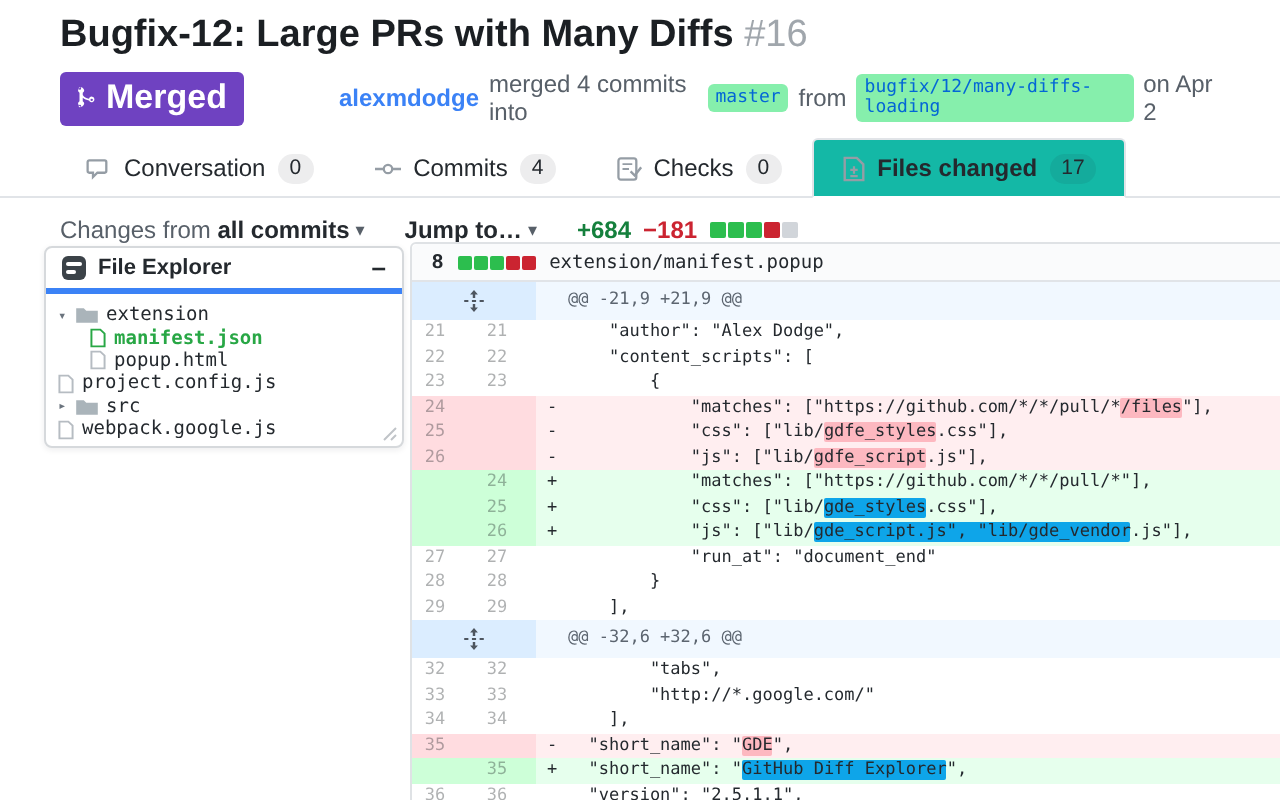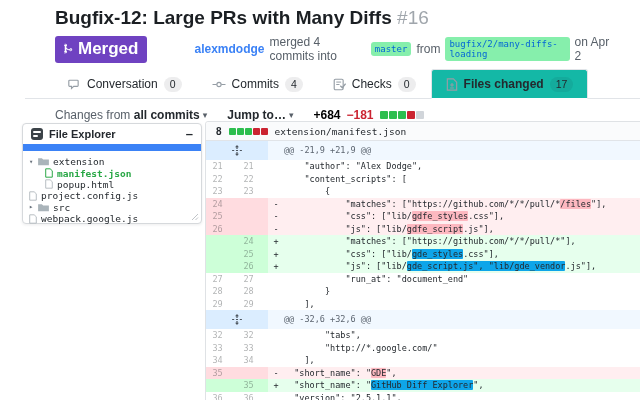--- a/index.html
+++ b/index.html
@@ -1,19 +1,19 @@
 <!DOCTYPE html>
 <html><head>
 <meta charset="utf-8">
 <style>
   * { box-sizing: border-box; margin: 0; padding: 0; }
   html,body { background:#fff; }
   .page {
     position: relative; width: 640px; height: 400px; overflow: hidden;
-    background: #fff; font-family: "Liberation Sans", sans-serif; color:#24292e;padding-left:25px;
+    background: #fff; font-family: "Liberation Sans", sans-serif; color:#24292e;
   }
   
   .pr-header { padding: 6px 30px 0 30px; }
   .pr-title { font-size: 19px; line-height: 24px; font-weight: 600; color:#1b1f23; }
   .pr-number { color:#a0a6ac; font-weight: 400; }
   .meta-row { margin-top: 5px; display: flex; align-items: center; gap: 8px; font-size: 12px; color:#586069; }
   .merged-badge {
     display: inline-flex; align-items: center; gap: 4px;
     background:#6f42c1; color:#fff; font-weight: 600; font-size: 17px;
     padding: 3px 9px 4px 7px; border-radius: 3px;
@@ -38,34 +38,34 @@
   .count-pill {
     background: rgba(27,31,35,.08); border-radius: 10px; padding: 0 6px;
     font-size: 10.5px; line-height: 15px; color:#24292e; font-weight: 400;
   }
   
   .toolbar { padding: 9px 30px 0 30px; display: flex; align-items: center; gap: 20px; font-size: 12px; color:#586069; }
   .dd { cursor: pointer; }
   .dd b { color:#24292e; font-weight: 700; }
   .caret { display:inline-block; margin-left:3px; color:#586069; font-size:9px; vertical-align:1px; }
   .diffstat { display: flex; align-items: center; gap: 6px; }
-  .additions { color:#000000; font-weight: 700; }
+  .additions { color:#15803d; font-weight: 700; }
   .deletions { color:#cb2431; font-weight: 700; }
   .blocks { display: inline-flex; gap: 1px; }
   .block { width: 8px; height: 8px; border-radius: 1px; }
   .block.green { background:#2cbe4e; }
   .block.red { background:#cb2431; }
   .block.neutral { background:#d1d5da; }
   
   .explorer {
     position: absolute; left: 22px; top: 123px; width: 180px; height: 101px;
     background:#fff; border: 1px solid #d6d9dc; border-radius: 4px;
     box-shadow: 0 1px 3px rgba(27,31,35,.08);
   }
-  .explorer-header { display: flex; align-items: center; gap: 6px; padding: 4px 8px; border-bottom: 7px solid #3b82f6; }
+  .explorer-header { display: flex; align-items: center; gap: 6px; padding: 4px 8px; border-bottom: 3px solid #3b82f6; }
   .explorer-title { font-size: 11px; font-weight: 700; color:#24292e; }
   .logo-box { width: 12px; height: 12px; background:#3b4248; border-radius: 3px; position: relative; }
   .logo-box::before, .logo-box::after {
     content:""; position:absolute; left:2px; height:2px; border-radius:1px; background:#fff;
   }
   .logo-box::before { top:3px; width:8px; }
   .logo-box::after { top:7px; width:5px; }
   .minimize-btn { margin-left: auto; font-size: 13px; font-weight: 700; color:#24292e; line-height: 10px; cursor: pointer; }
   .tree { padding: 5px 4px 2px 6px; font-family: "DejaVu Sans Mono", monospace; font-size: 9.5px; }
   .tree-row { display: flex; align-items: center; height: 11.4px; white-space: nowrap; cursor: pointer; color:#24292e; }
@@ -114,21 +114,21 @@
         <svg width="12" height="13" viewBox="0 0 14 16">
           <path fill="#ffffff" d="M10.5 7.75a1.75 1.75 0 0 0-1.68 1.25c-1.6-.22-3.02-1.06-3.82-2.3V5.37a1.75 1.75 0 1 0-2 0v5.26a1.75 1.75 0 1 0 2 0V8.52c1.05.9 2.42 1.5 3.85 1.66A1.75 1.75 0 1 0 10.5 7.75zM4 2.75a.75.75 0 1 1-1.5 0 .75.75 0 0 1 1.5 0zm-.75 11.5a.75.75 0 1 1 0-1.5.75.75 0 0 1 0 1.5zm7.25-3.75a.75.75 0 1 1 0-1.5.75.75 0 0 1 0 1.5z"></path>
         </svg>
         <span>Merged</span>
       </span>
       <span class="summary">
         <span class="author">alexmdodge</span>
         <span>merged 4 commits into</span>
         <span class="branch">master</span>
         <span>from</span>
-        <span class="branch">bugfix/2/many-diffs-loading</span>
+        <span class="branch">bugfix/12/many-diffs-loading</span>
         <span>on Apr 2</span>
       </span>
     </div>
   </div>
 
   <nav class="tabnav">
     <div class="tab">
       <svg width="13" height="13" viewBox="0 0 16 16">
         <path fill="none" stroke="#959da5" stroke-width="1.4" d="M2 2.7h9.5a1 1 0 0 1 1 1v5.6a1 1 0 0 1-1 1H7l-2.7 2.6v-2.6H2a1 1 0 0 1-1-1V3.7a1 1 0 0 1 1-1z"></path>
       </svg>
@@ -249,21 +249,21 @@
   <section class="diff">
     <div class="file-header">
       <span class="file-changes-count">8</span>
       <span class="blocks">
           <span class="block green"></span>
           <span class="block green"></span>
           <span class="block green"></span>
           <span class="block red"></span>
           <span class="block red"></span>
         </span>
-      <span class="file-path">extension/manifest.json</span>
+      <span class="file-path">extension/manifest.popup</span>
     </div>
     <div>
         <div class="drow hunk"><div class="hunk-gut"><svg width="10" height="11" viewBox="0 0 16 18">
               <path fill="#4d555f" d="M8 0L4.8 3.6h2.2v2.9h2V3.6h2.2zM8 18l3.2-3.6H9v-2.9H7v2.9H4.8zM0 8.2h3.4v1.6H0zm6.3 0h3.4v1.6H6.3zm6.3 0H16v1.6h-3.4z"></path>
             </svg></div><div class="hunk-code">@@ -21,9 +21,9 @@</div></div>
         <div class="drow ctx"><div class="num">21</div><div class="num">21</div><div class="mark"></div><div class="code"><span>    "author": "Alex Dodge",</span></div></div>
         <div class="drow ctx"><div class="num">22</div><div class="num">22</div><div class="mark"></div><div class="code"><span>    "content_scripts": [</span></div></div>
         <div class="drow ctx"><div class="num">23</div><div class="num">23</div><div class="mark"></div><div class="code"><span>        {</span></div></div>
         <div class="drow del"><div class="num">24</div><div class="num"></div><div class="mark">-</div><div class="code"><span>            "matches": ["https://github.com/*/*/pull/*</span><span class="hl">/files</span><span>"],</span></div></div>
         <div class="drow del"><div class="num">25</div><div class="num"></div><div class="mark">-</div><div class="code"><span>            "css": ["lib/</span><span class="hl">gdfe_styles</span><span>.css"],</span></div></div>

